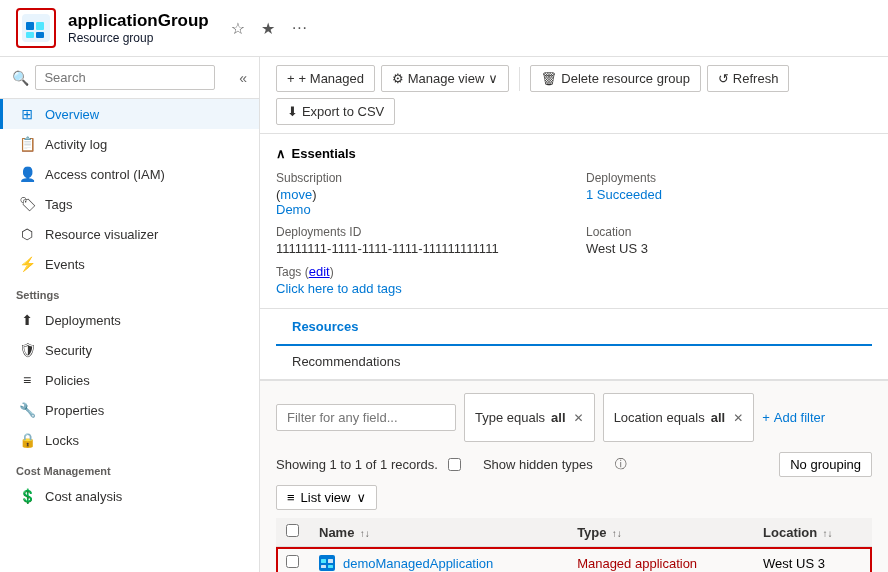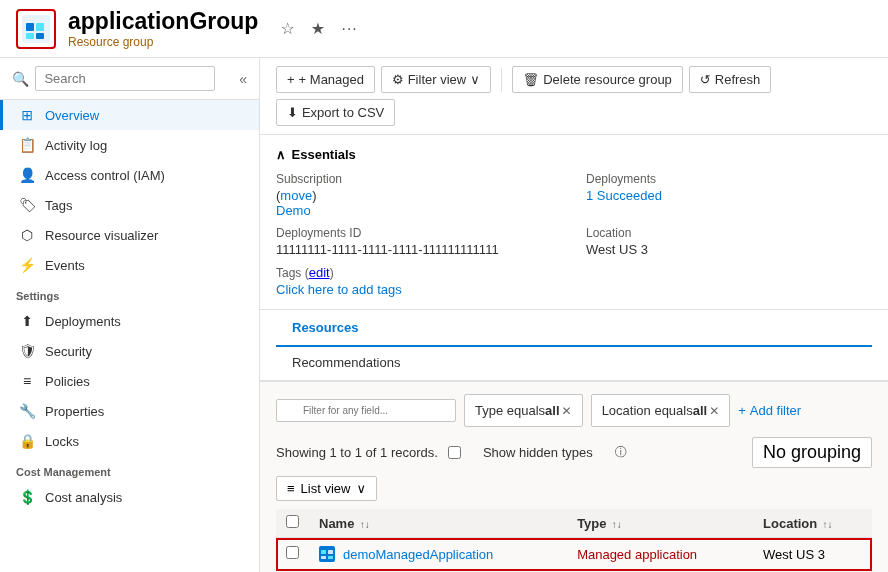--- a/index.html
+++ b/index.html
@@ -21,22 +21,22 @@
       padding: 4px;
       display: flex;
       align-items: center;
       justify-content: center;
     }
     .app-icon-svg {
       width: 28px;
       height: 28px;
     }
     .header-title-block { margin-left: 4px; }
-    .header-app-name { font-size: 23px; font-weight: 700; color: #000; }
-    .header-sub { font-size: 12px; color: #a16207; }
+    .header-app-name { font-size: 17px; font-weight: 700; color: #000; }
+    .header-sub { font-size: 12px; color: #0f172a; }
     .header-actions { display: flex; gap: 12px; align-items: center; margin-left: 12px; }
     .header-icon-btn { background: none; border: none; cursor: pointer; font-size: 16px; color: #555; padding: 2px; }
 
     
     .main-layout { display: flex; flex: 1; overflow: hidden; }
 
     
     .sidebar {
       width: 260px;
       background: #fff;
@@ -106,31 +106,31 @@
     .essentials-tags { grid-column: 1 / -1; }
 
     
     .tabs-bar { display: flex; gap: 0; padding: 0 16px; background: #fff; border-bottom: 2px solid #e0e0e0; flex-direction: column; }
     .tab { padding: 10px 16px; cursor: pointer; color: #323130; border-bottom: 2px solid transparent; margin-bottom: -2px; font-size: 13px; }
     .tab.active { color: #0078d4; border-bottom: 2px solid #0078d4; font-weight: 600; }
 
     
     .resources-panel { padding: 12px 16px; }
     .filter-row { display: flex; align-items: center; gap: 8px; margin-bottom: 10px; flex-wrap: wrap; }
-    .filter-input { border: 1px solid #c8c6c4; border-radius: 2px; padding: 5px 26px; font-size: 10px; color: #323130; width: 180px; }
+    .filter-input { border: 1px solid #c8c6c4; border-radius: 2px; padding: 5px 10px; font-size: 13px; color: #323130; width: 180px; }
     .filter-tag {
-      display: flex; align-items: center; 
-      border: 1px solid #c8c6c4; border-radius: 2px; padding: 8px 10px;
+      display: flex; align-items: center; gap: 6px;
+      border: 1px solid #c8c6c4; border-radius: 2px; padding: 16px 10px;
       font-size: 13px; background: #fff; color: #323130;
     }
     .filter-tag-close { cursor: pointer; color: #666; font-size: 12px; margin-left: 2px; }
     .add-filter-btn { display: flex; align-items: center; gap: 4px; color: #0078d4; cursor: pointer; font-size: 13px; background: none; border: none; }
     .showing-row { display: flex; align-items: center; gap: 10px; margin-bottom: 8px; font-size: 13px; color: #323130; }
     .show-hidden { display: flex; align-items: center; gap: 22px; }
-    .no-grouping-btn { margin-left: auto; border: 1px solid #c8c6c4; padding: 4px 10px; background: #fff; border-radius: 2px; font-size: 18px; cursor: pointer; }
+    .no-grouping-btn { margin-left: auto; border: 1px solid #c8c6c4; padding: 4px 10px; background: #fff; border-radius: 2px; font-size: 13px; cursor: pointer; }
     .list-view-btn { display: flex; align-items: center; gap: 6px; border: 1px solid #c8c6c4; padding: 4px 10px; background: #fff; border-radius: 2px; font-size: 13px; cursor: pointer; }
 
     
     .resources-table { width: 100%; border-collapse: collapse; }
     .resources-table th {
       text-align: left; padding: 6px 10px; font-size: 12px; font-weight: 600;
       color: #323130; border-bottom: 1px solid #e0e0e0; background: #f3f2f1;
     }
     .resources-table td { padding: 8px 10px; border-bottom: 1px solid #edebe9; vertical-align: middle; }
     .resources-table tr.highlighted { outline: 2px solid #c00; outline-offset: -2px; }
@@ -233,21 +233,21 @@
 
   <div class="content-area">
 
     <div class="content-toolbar">
       <button class="toolbar-btn">
         <span>+</span>
         <span>+ Managed</span>
       </button>
       <button class="toolbar-btn">
         <span>⚙</span>
-        <span>Filter view</span>
+        <span>Manage view</span>
         <span>∨</span>
       </button>
       <div class="toolbar-divider"></div>
       <button class="toolbar-btn">
         <span>🗑</span>
         <span>Delete resource group</span>
       </button>
       <button class="toolbar-btn">
         <span>↺</span>
         <span>Refresh</span>

